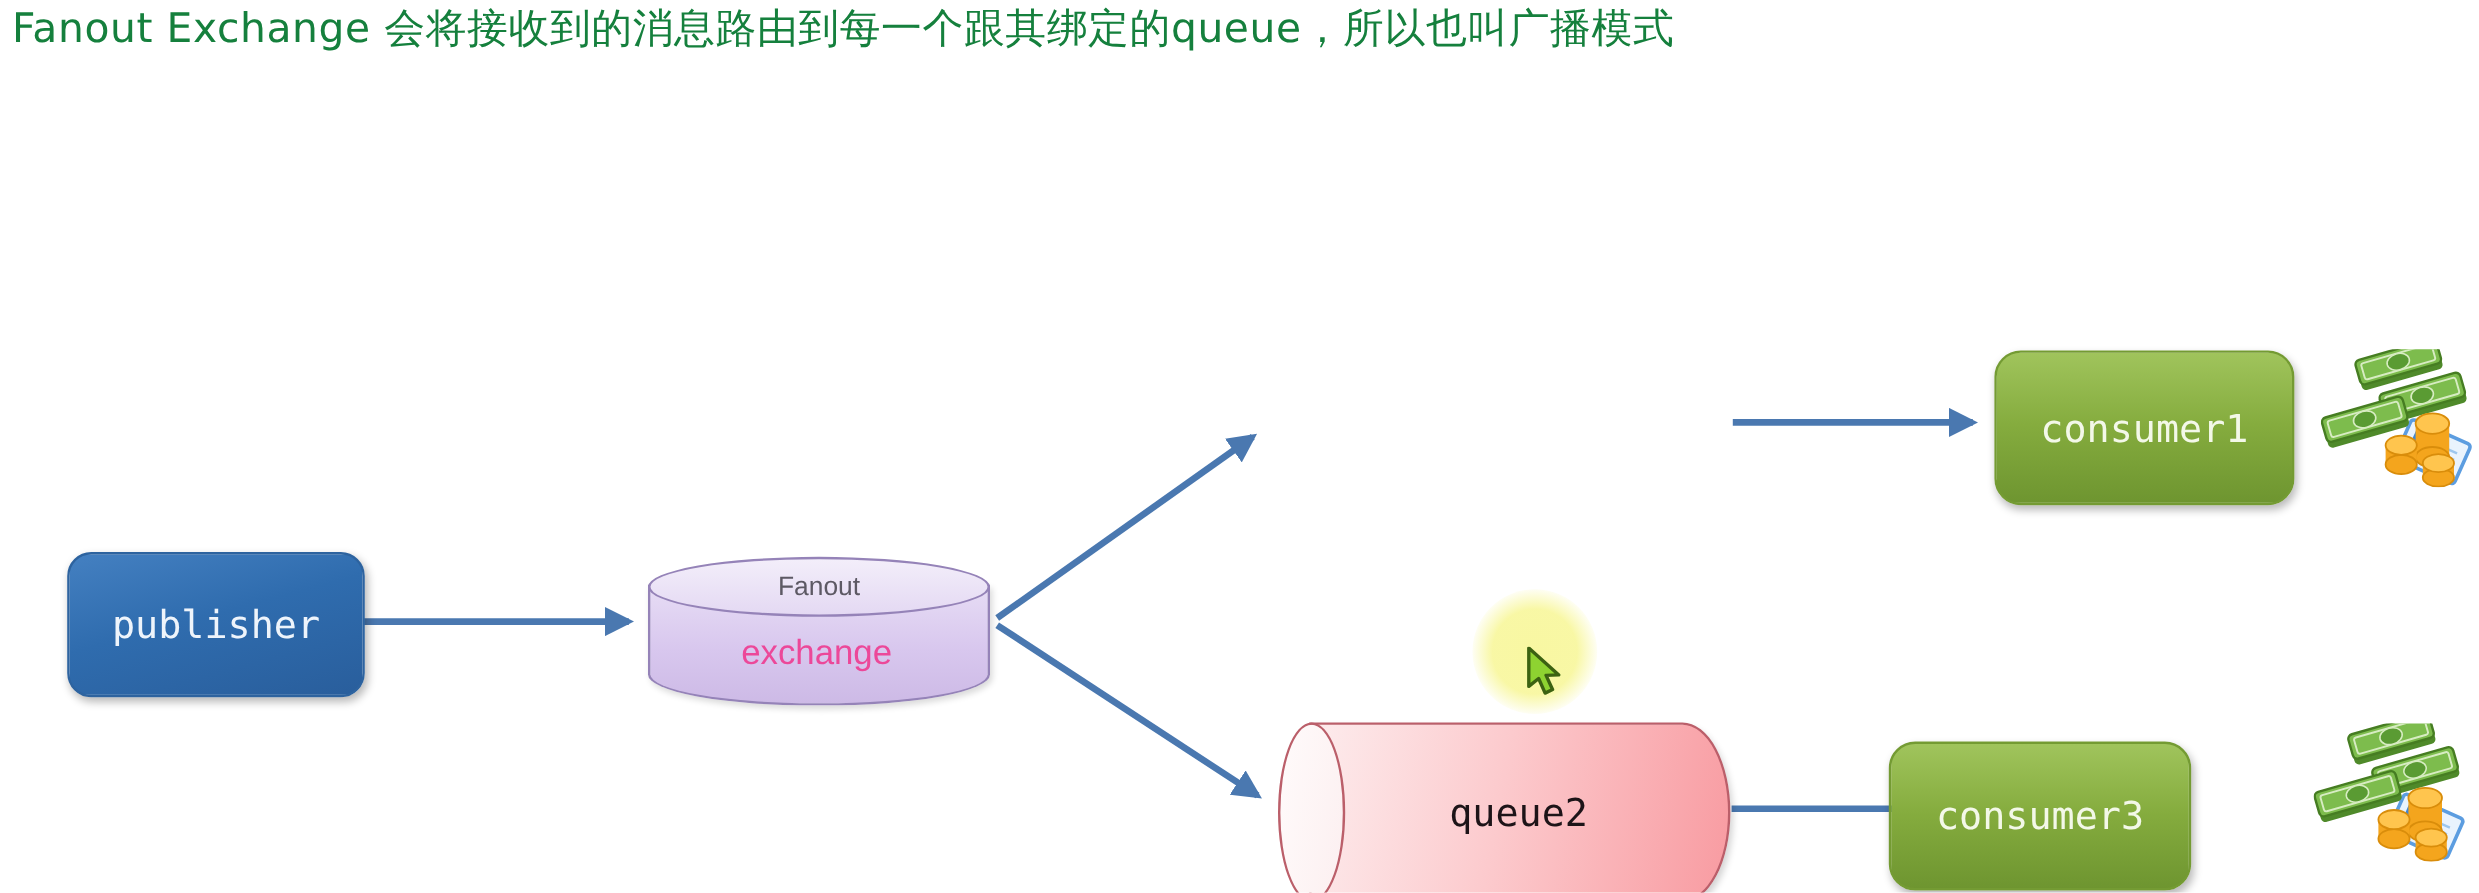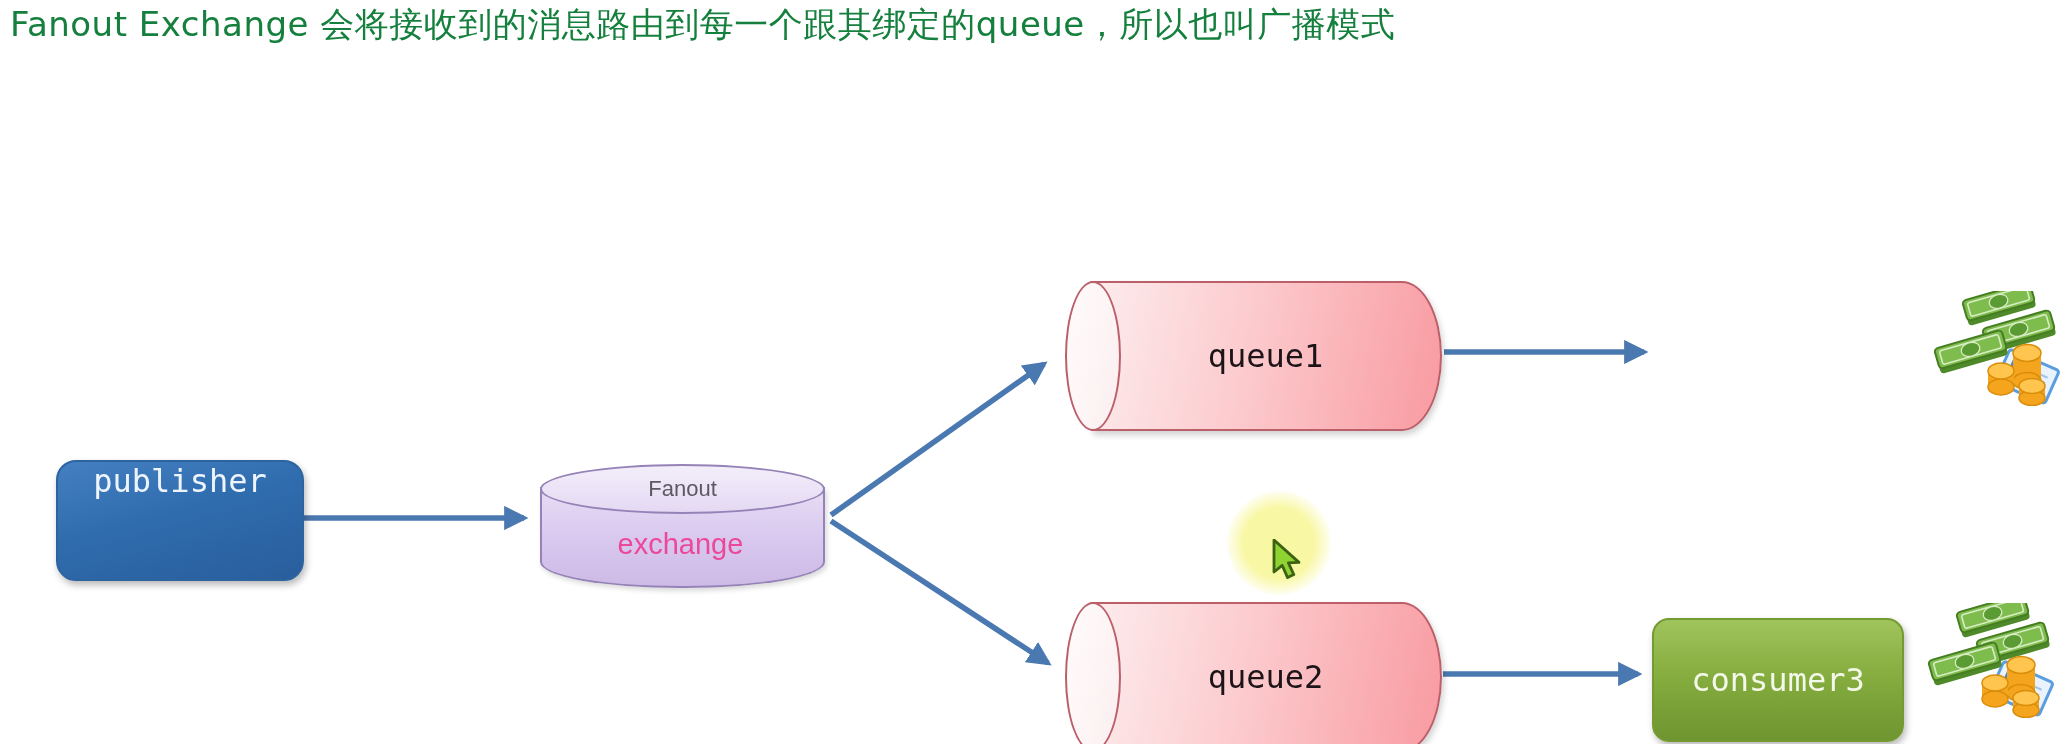--- a/index.html
+++ b/index.html
@@ -18,35 +18,35 @@
   }
   .mono{font-family:"DejaVu Sans Mono","Liberation Mono",monospace;}
 
   
   .publisher{
     position:absolute;left:56px;top:460px;width:244px;height:117px;
     border-radius:20px;
     background:linear-gradient(165deg,#4480c1 0%,#2f6cae 45%,#295e9c 100%);
     border:2px solid #2d639f;
     box-shadow:2px 4px 7px rgba(0,0,0,0.28);
-    display:flex;justify-content:center;
+    display:flex;align-items:center;justify-content:center;
     font-size:32px;color:#eef4fb;
   }
 
   
   .consumer{
     position:absolute;border-radius:22px;
     background:linear-gradient(180deg,#a0c45c 0%,#85ac3e 48%,#6e9530 100%);
     border:2px solid #749b33;
     box-shadow:2px 4px 7px rgba(0,0,0,0.28);
     display:flex;align-items:center;justify-content:center;
     font-size:32px;color:#f3f8e8;
   }
   .consumer1{left:1662px;top:292px;width:246px;height:125px;}
-  .consumer3{left:1652px;top:618px;width:248px;height:120px;border-radius:17px;}
+  .consumer3{left:1574px;top:618px;width:248px;height:120px;}
 
   
   .exchange{position:absolute;left:540px;top:464px;width:285px;height:126px;}
   .exchange .cyl-body{
     position:absolute;left:0;top:23px;width:281px;height:99px;
     background:linear-gradient(180deg,#e7ddf5 0%,#d8c7ee 55%,#cdbae6 100%);
     border:2px solid #9583b8;border-top:none;
     border-radius:0 0 140px 140px / 0 0 26px 26px;
     box-shadow:2px 3px 5px rgba(0,0,0,0.15);
   }
@@ -130,32 +130,30 @@
   </div>
 
   <div class="exchange">
     <div class="cyl-body"></div>
     <div class="cyl-top">
       <span>Fanout</span>
     </div>
     <div class="cyl-label">exchange</div>
   </div>
 
-  <div class="queue queue1">
-    <div class="tube"></div>
-    <div class="cap"></div>
-    <div class="qlabel mono">queue1</div>
-  </div>
 
   <div class="queue queue2">
     <div class="tube"></div>
     <div class="cap"></div>
     <div class="qlabel mono">queue2</div>
   </div>
 
+  <div class="consumer consumer1 mono">
+    <span>consumer1</span>
+  </div>
   <div class="consumer consumer3 mono">
     <span>consumer3</span>
   </div>
 
   <svg class="money money1" width="130" height="115" viewBox="0 0 130 115">
     <g transform="translate(76,58) rotate(24)">
       <rect x="0" y="0" width="54" height="36" rx="3" fill="#e9f3fd" stroke="#5c9de0" stroke-width="3"></rect>
       <rect x="7" y="7" width="16" height="13" fill="#3f86d2"></rect>
       <line x1="7" y1="25" x2="46" y2="25" stroke="#5c9de0" stroke-width="2.5"></line>
       <line x1="27" y1="11" x2="46" y2="11" stroke="#9cc6ee" stroke-width="2"></line>

